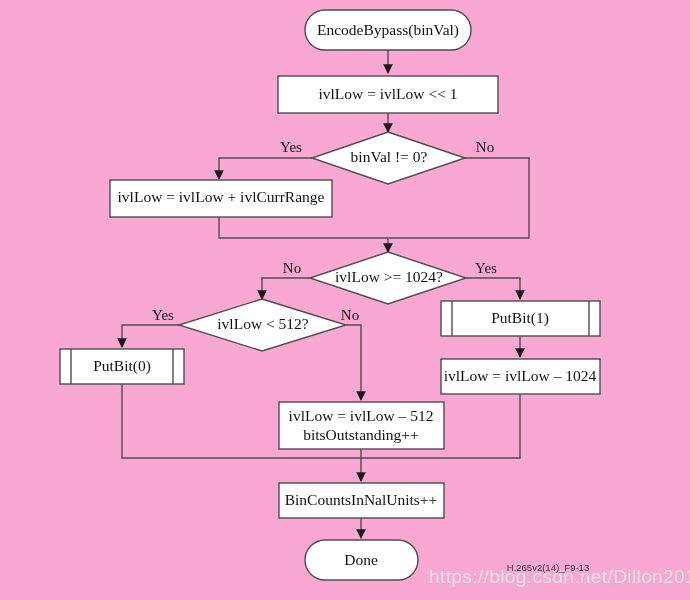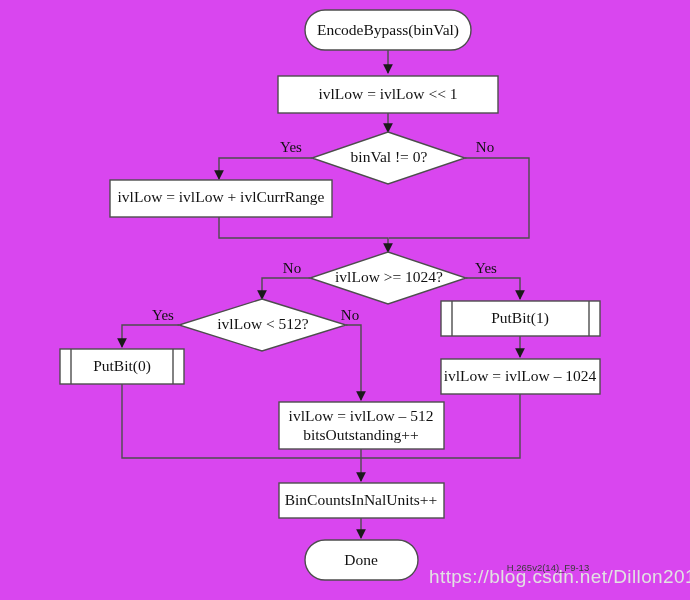--- a/index.html
+++ b/index.html
@@ -4,21 +4,21 @@
 <style>
   html, body {
     margin: 0;
     padding: 0;
     background: #ffffff;
   }
   #page {
     position: relative;
     width: 690px;
     height: 600px;
-    background: #d946ef;
+    background: #f9a8d4;
     font-family: "Liberation Serif", "DejaVu Serif", serif;
     overflow: hidden;
   }
   svg#flow {
     position: absolute;
     top: 0;
     left: 0;
     width: 690px;
     height: 600px;
   }

